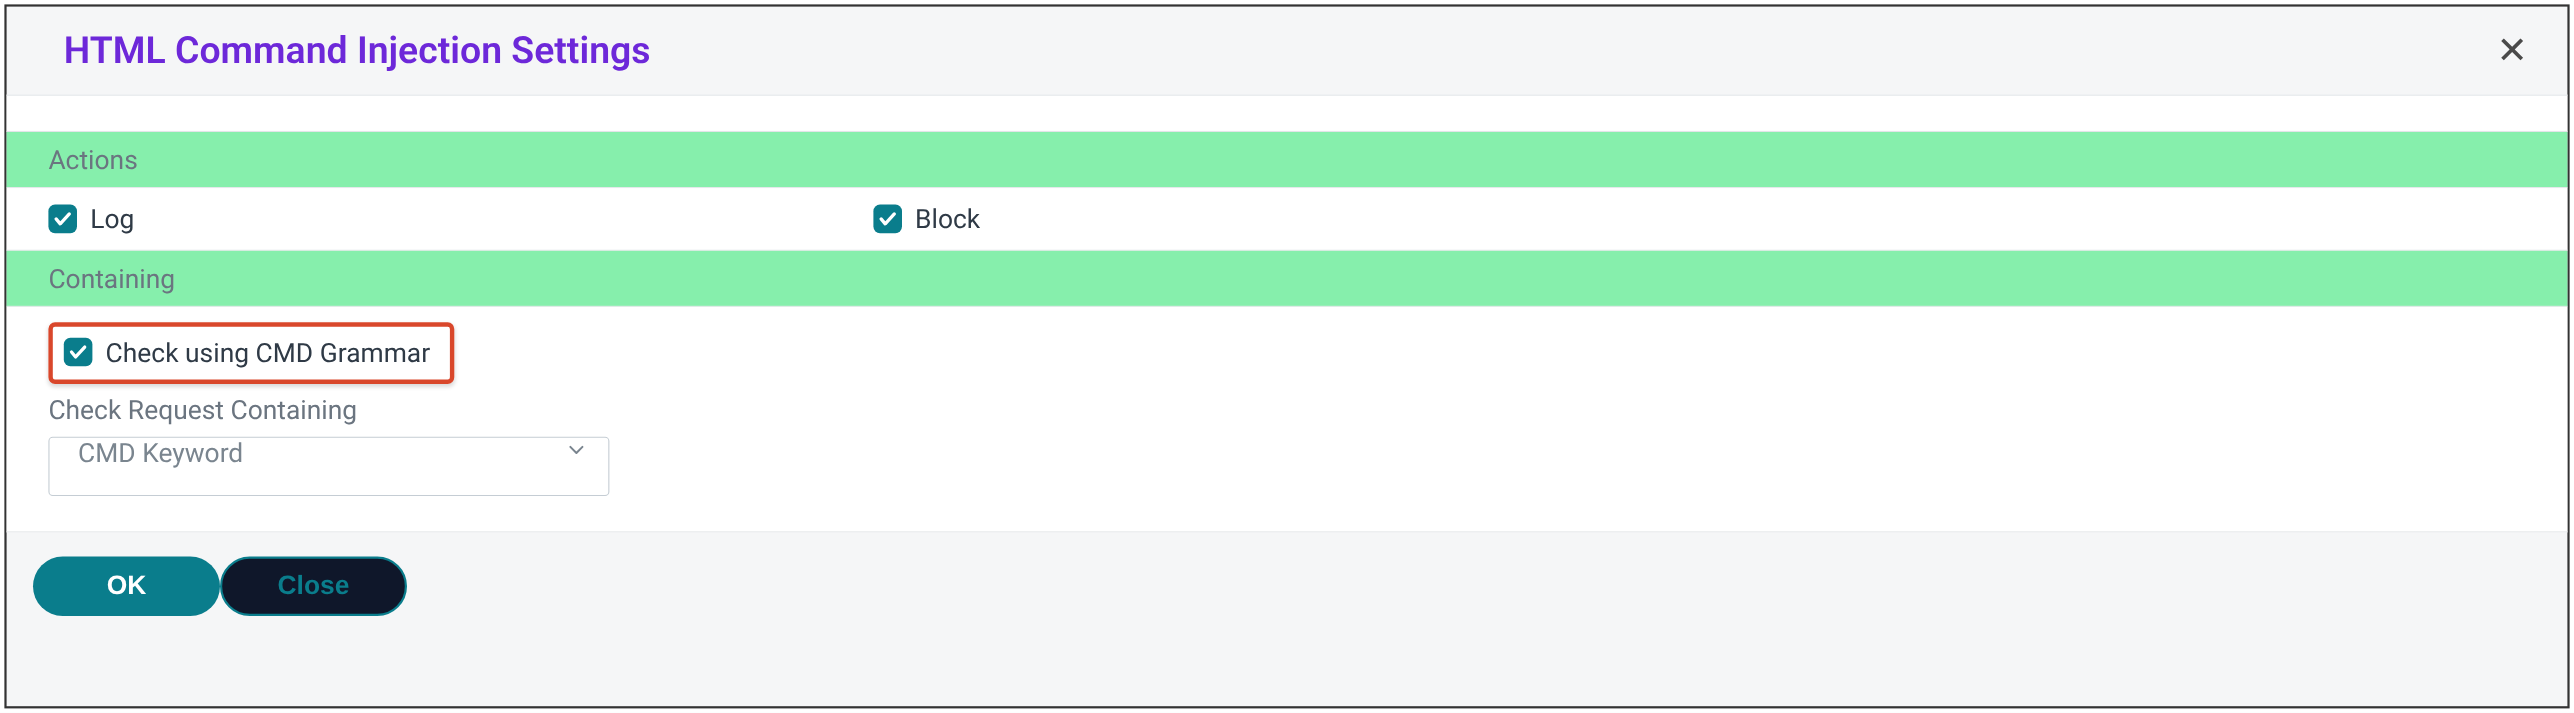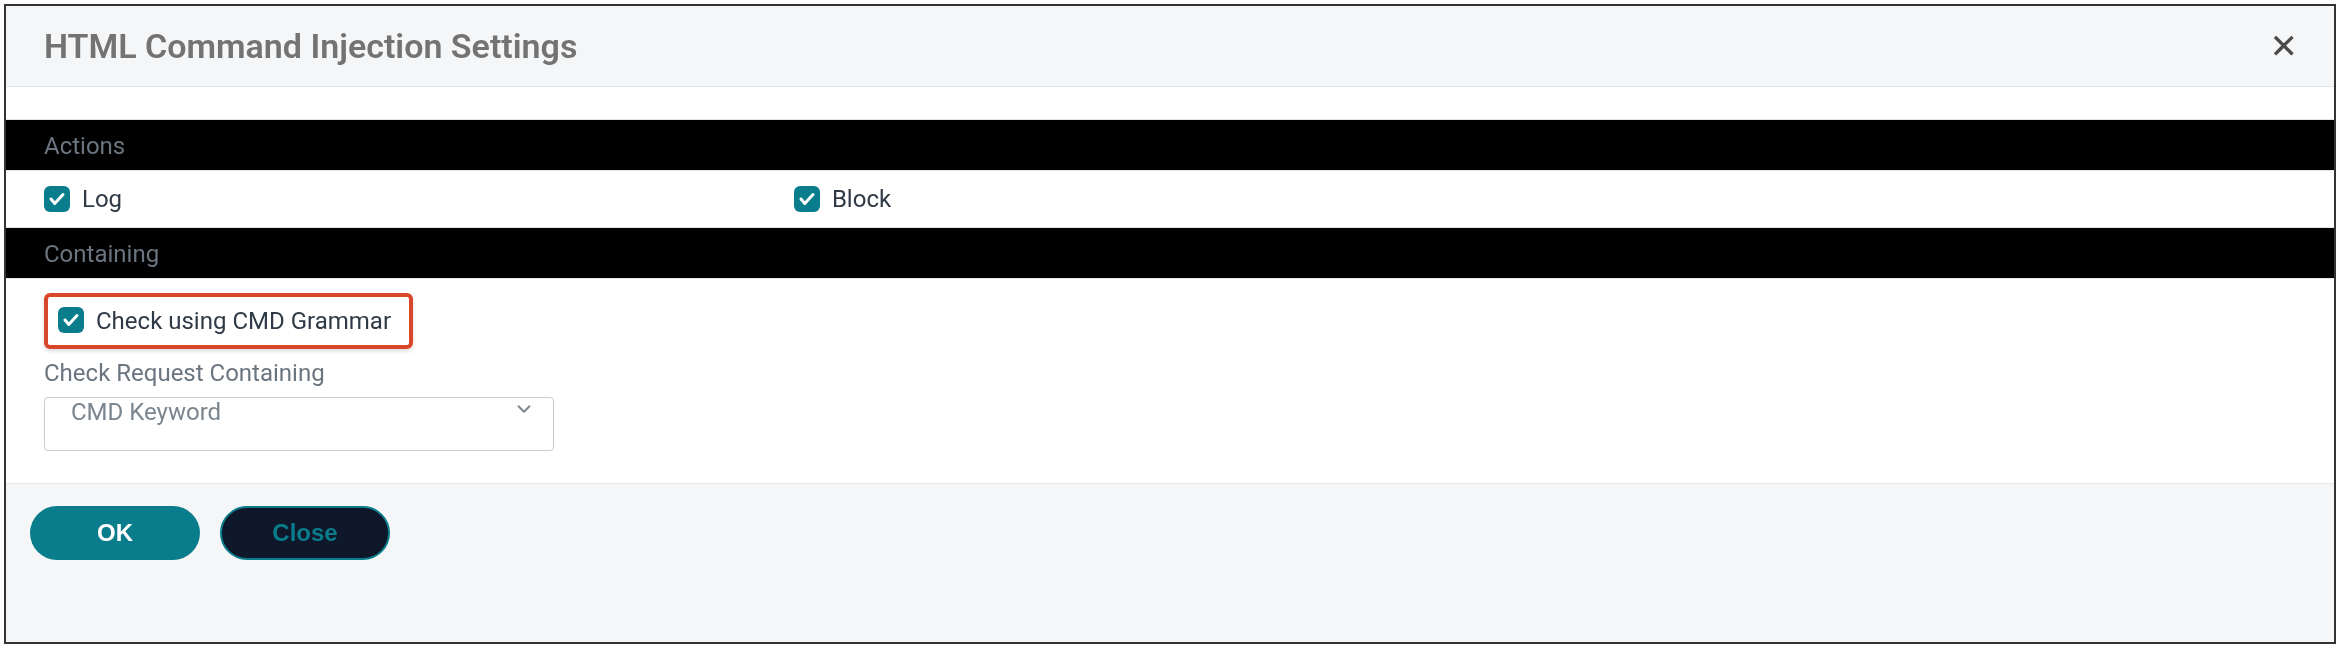--- a/index.html
+++ b/index.html
@@ -23,38 +23,39 @@
     }
     .header {
       display: flex;
       align-items: center;
       justify-content: space-between;
       padding: 20px 30px 20px 38px;
     }
     .title {
       font-size: 34px;
       font-weight: 600;
-      color: #737373;
+      color: #6d28d9;
+      margin-left: 14px;
     }
     .close-icon {
       font-size: 34px;
       color: #4a4a4a;
       cursor: pointer;
       font-weight: 400;
       line-height: 1;
       padding-right: 6px;
     }
     .whitebar {
       background: #fff;
       height: 34px;
       border-top: 1px solid #e2e5e8;
       border-bottom: 1px solid #e2e5e8;
     }
     .section-header {
-      background: #000000;
+      background: #86efac;
       padding: 12px 38px 10px 38px;
       color: #6b7580;
       font-size: 24px;
       border-bottom: 1px solid #e5e8ea;
     }
     .actions-row {
       background: #fff;
       display: flex;
       padding: 14px 38px 14px 38px;
       border-bottom: 1px solid #e5e8ea;
@@ -126,21 +127,20 @@
     .chevron {
       color: #7a858f;
     }
     .chevron svg {
       width: 22px;
       height: 22px;
     }
     .footer {
       padding: 22px 24px;
       display: flex;
-      gap: 20px;
     }
     .btn {
       height: 54px;
       border-radius: 27px;
       font-size: 24px;
       font-weight: 600;
       cursor: pointer;
       display: flex;
       align-items: center;
       justify-content: center;

